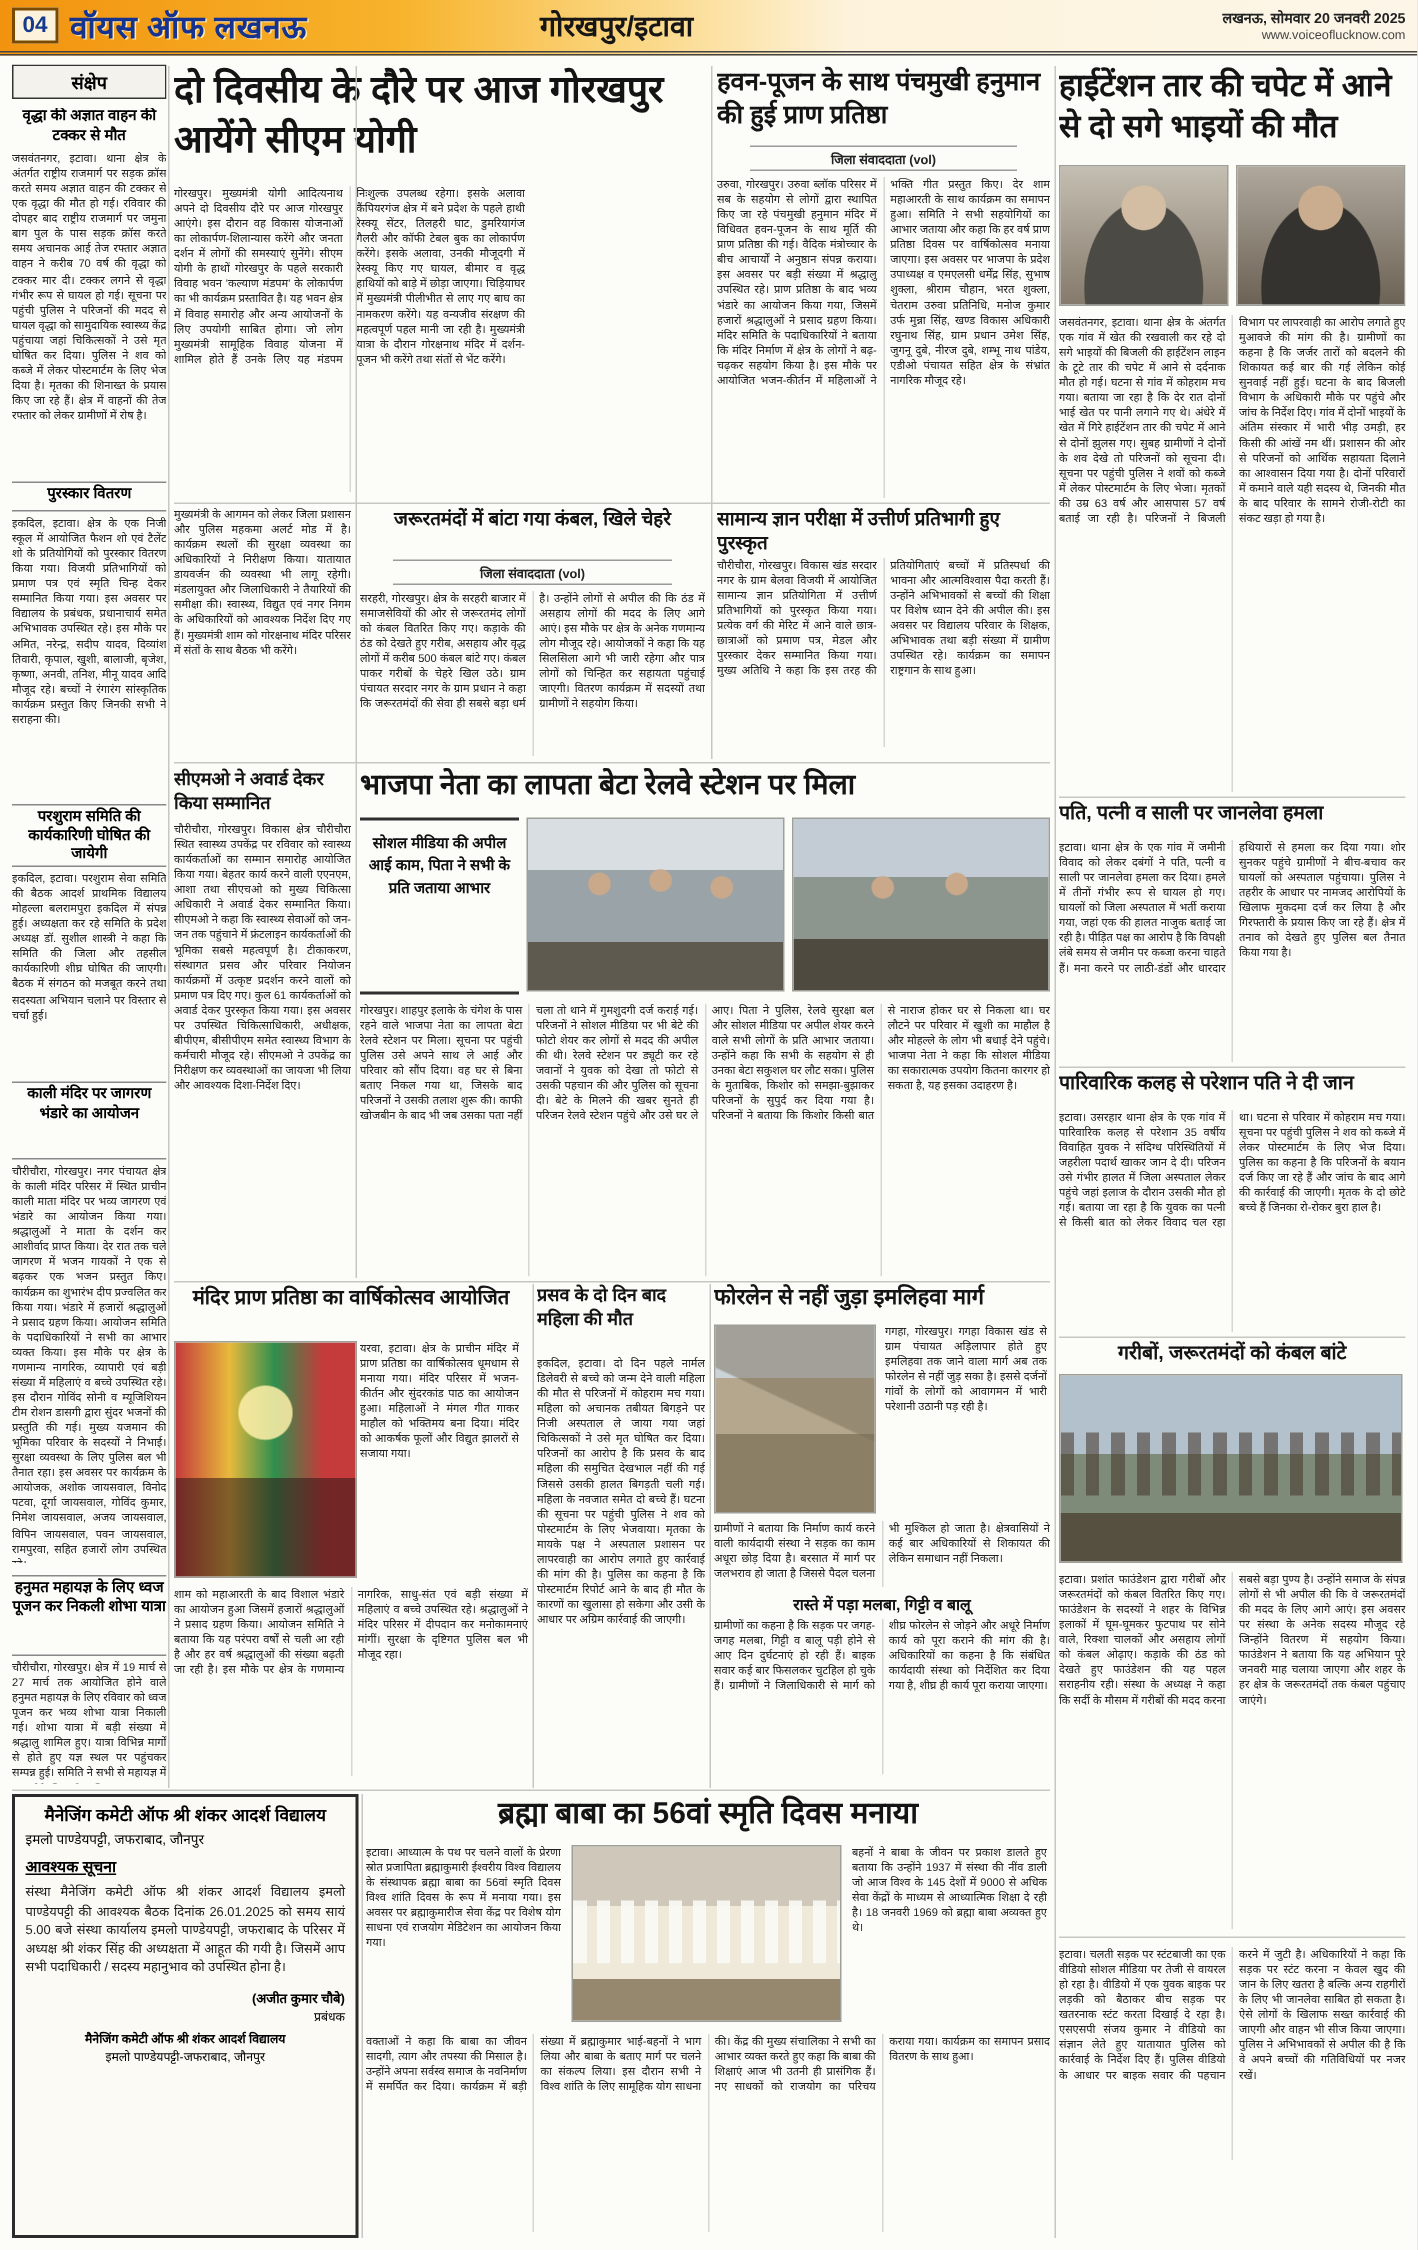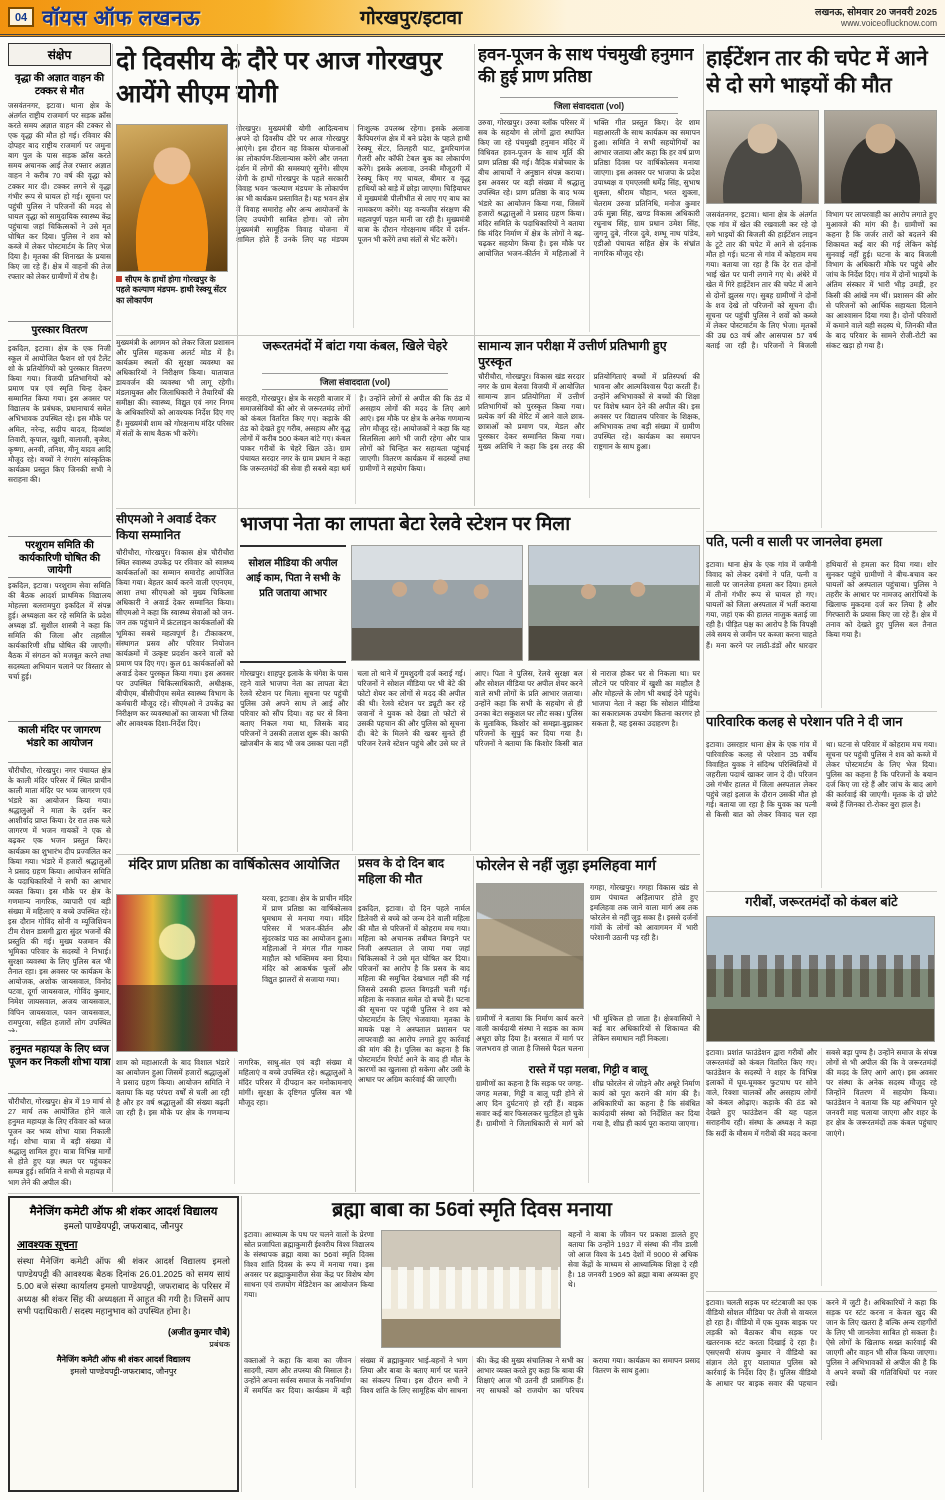--- a/index.html
+++ b/index.html
@@ -6,21 +6,21 @@
   html,body{background:#dcdcdc}
   body{font-family:"Liberation Sans","DejaVu Sans",sans-serif}
   .page{position:relative;width:945px;height:1500px;margin:0 auto;background:#fcfcf9;overflow:hidden}
   .abs{position:absolute}
 
   
   .masthead-bar{left:0;top:0;width:945px;height:37px;
     background:linear-gradient(90deg,#f2930f 0%,#f7b32b 28%,#fbd98a 46%,#fdf3dc 60%,#fdf6e8 100%);
     border-bottom:3px double #444;display:flex;align-items:center}
   .pageno{margin-left:8px;background:#fdf3dc;border:2px solid #7a4a00;color:#143a8c;
-    font-weight:bold;font-size:11px;padding:2px 5px;line-height:1.1}
+    font-weight:bold;font-size:15px;padding:2px 5px;line-height:1.1}
   .paper-title{margin-left:8px;color:#15338f;font-weight:bold;font-size:21px;
     text-shadow:1px 1px 0 #ffe9a8;letter-spacing:.5px}
   .section-title{position:absolute;left:360px;width:225px;text-align:left;
     font-weight:bold;font-size:19px;color:#161616}
   .date-block{position:absolute;right:8px;top:5px;text-align:right;color:#222}
   .date-line{font-size:9.5px;font-weight:bold}
   .website{font-size:8.5px;color:#444}
 
   
   .headline{font-weight:bold;color:#141414;line-height:1.3}
@@ -33,21 +33,21 @@
 
   
   .sankshep-box{border:1.5px solid #333;text-align:center;font-weight:bold;font-size:12px;
     padding:2px 0;background:#f4f2ec}
   .brief-title{font-weight:bold;font-size:10px;text-align:center;line-height:1.25;margin:6px 0 3px}
   .rule-title{border-top:1px solid #888;border-bottom:1px solid #888;padding:2px 0}
 
   
   .notice-box{border:2px solid #2b2b2b;background:#fbfaf4;padding:6px 7px}
   .notice-title{font-weight:bold;font-size:11.5px;text-align:center;line-height:1.25}
-  .notice-sub{font-size:9px;text-align:center;margin-top:1px}
+  .notice-sub{font-size:9px;margin-top:1px}
   .notice-label{font-weight:bold;font-size:10.5px;text-align:left;text-decoration:underline;margin:5px 0 4px}
   .notice-body{font-size:8.6px;line-height:1.45;text-align:justify;color:#1b1b1b}
   .sign{text-align:right;font-size:8.8px;font-weight:bold;margin-top:8px}
   .sign-small{text-align:right;font-size:8.2px}
   .sign-center{text-align:center;font-size:8.2px;font-weight:bold;margin-top:4px}
 
   
   .vrule{position:absolute;width:1px;background:#c7c7c2}
   .hrule{position:absolute;height:1px;background:#c7c7c2}
 
@@ -114,36 +114,30 @@
 
     <div class="brief-title" style="height:26px;overflow:hidden">वृद्धा की अज्ञात वाहन की टक्कर से मौत</div>
     <div class="body-text" style="height:212px">जसवंतनगर, इटावा। थाना क्षेत्र के अंतर्गत राष्ट्रीय राजमार्ग पर सड़क क्रॉस करते समय अज्ञात वाहन की टक्कर से एक वृद्धा की मौत हो गई। रविवार की दोपहर बाद राष्ट्रीय राजमार्ग पर जमुना बाग पुल के पास सड़क क्रॉस करते समय अचानक आई तेज रफ्तार अज्ञात वाहन ने करीब 70 वर्ष की वृद्धा को टक्कर मार दी। टक्कर लगने से वृद्धा गंभीर रूप से घायल हो गई। सूचना पर पहुंची पुलिस ने परिजनों की मदद से घायल वृद्धा को सामुदायिक स्वास्थ्य केंद्र पहुंचाया जहां चिकित्सकों ने उसे मृत घोषित कर दिया। पुलिस ने शव को कब्जे में लेकर पोस्टमार्टम के लिए भेज दिया है। मृतका की शिनाख्त के प्रयास किए जा रहे हैं। क्षेत्र में वाहनों की तेज रफ्तार को लेकर ग्रामीणों में रोष है।</div>
 
     <div class="brief-title rule-title" style="height:20px;overflow:hidden;margin-top:8px">पुरस्कार वितरण</div>
     <div class="body-text" style="height:184px">इकदिल, इटावा। क्षेत्र के एक निजी स्कूल में आयोजित फैशन शो एवं टैलेंट शो के प्रतियोगियों को पुरस्कार वितरण किया गया। विजयी प्रतिभागियों को प्रमाण पत्र एवं स्मृति चिन्ह देकर सम्मानित किया गया। इस अवसर पर विद्यालय के प्रबंधक, प्रधानाचार्य समेत अभिभावक उपस्थित रहे। इस मौके पर अमित, नरेन्द्र, सदीप यादव, दिव्यांश तिवारी, कृपाल, खुशी, बालाजी, बृजेश, कृष्णा, अनवी, तनिश, मीनू यादव आदि मौजूद रहे। बच्चों ने रंगारंग सांस्कृतिक कार्यक्रम प्रस्तुत किए जिनकी सभी ने सराहना की।</div>
 
     <div class="brief-title rule-title" style="height:42px;overflow:hidden;margin-top:8px">परशुराम समिति की कार्यकारिणी घोषित की जायेगी</div>
     <div class="body-text" style="height:132px">इकदिल, इटावा। परशुराम सेवा समिति की बैठक आदर्श प्राथमिक विद्यालय मोहल्ला बलरामपुरा इकदिल में संपन्न हुई। अध्यक्षता कर रहे समिति के प्रदेश अध्यक्ष डॉ. सुशील शास्त्री ने कहा कि समिति की जिला और तहसील कार्यकारिणी शीघ्र घोषित की जाएगी। बैठक में संगठन को मजबूत करने तथा सदस्यता अभियान चलाने पर विस्तार से चर्चा हुई।</div>
 
-    <div class="brief-title rule-title" style="height:42px;overflow:hidden;margin-top:8px">काली मंदिर पर जागरण भंडारे का आयोजन</div>
+    <div class="brief-title rule-title" style="height:52px;overflow:hidden;margin-top:8px">काली मंदिर पर जागरण भंडारे का आयोजन</div>
     <div class="body-text" style="height:266px">चौरीचौरा, गोरखपुर। नगर पंचायत क्षेत्र के काली मंदिर परिसर में स्थित प्राचीन काली माता मंदिर पर भव्य जागरण एवं भंडारे का आयोजन किया गया। श्रद्धालुओं ने माता के दर्शन कर आशीर्वाद प्राप्त किया। देर रात तक चले जागरण में भजन गायकों ने एक से बढ़कर एक भजन प्रस्तुत किए। कार्यक्रम का शुभारंभ दीप प्रज्वलित कर किया गया। भंडारे में हजारों श्रद्धालुओं ने प्रसाद ग्रहण किया। आयोजन समिति के पदाधिकारियों ने सभी का आभार व्यक्त किया। इस मौके पर क्षेत्र के गणमान्य नागरिक, व्यापारी एवं बड़ी संख्या में महिलाएं व बच्चे उपस्थित रहे। इस दौरान गोविंद सोनी व म्यूजिशियन टीम रोशन डासगी द्वारा सुंदर भजनों की प्रस्तुति की गई। मुख्य यजमान की भूमिका परिवार के सदस्यों ने निभाई। सुरक्षा व्यवस्था के लिए पुलिस बल भी तैनात रहा। इस अवसर पर कार्यक्रम के आयोजक, अशोक जायसवाल, विनोद पटवा, दूर्गा जायसवाल, गोविंद कुमार, निमेश जायसवाल, अजय जायसवाल, विपिन जायसवाल, पवन जायसवाल, रामपुरवा, सहित हजारों लोग उपस्थित रहे।</div>
 
     <div class="brief-title rule-title" style="height:54px;overflow:hidden;margin-top:8px">हनुमत महायज्ञ के लिए ध्वज पूजन कर निकली शोभा यात्रा</div>
     <div class="body-text" style="height:88px">चौरीचौरा, गोरखपुर। क्षेत्र में 19 मार्च से 27 मार्च तक आयोजित होने वाले हनुमत महायज्ञ के लिए रविवार को ध्वज पूजन कर भव्य शोभा यात्रा निकाली गई। शोभा यात्रा में बड़ी संख्या में श्रद्धालु शामिल हुए। यात्रा विभिन्न मार्गों से होते हुए यज्ञ स्थल पर पहुंचकर सम्पन्न हुई। समिति ने सभी से महायज्ञ में भाग लेने की अपील की।</div>
   </aside>
 
   <section class="abs" style="left:116px;top:44px;width:356px;height:290px;overflow:hidden">
     <h1 class="headline" style="font-size:25px;height:76px;overflow:hidden">दो दिवसीय के दौरे पर आज गोरखपुर आयेंगे सीएम योगी</h1>
     <div style="display:flex;gap:6px;margin-top:4px">
-      <div style="width:114px;flex-shrink:0">
-        <div class="photo ph-yogi" style="width:112px;height:148px"></div>
-        <div class="caption">
-          <span class="bullet"></span><span>सीएम के हाथों होगा गोरखपुर के पहले कल्याण मंडपम- हाथी रेस्क्यू सेंटर का लोकार्पण</span>
-        </div>
-      </div>
       <div class="body-text cols-2" style="width:234px;height:204px">गोरखपुर। मुख्यमंत्री योगी आदित्यनाथ अपने दो दिवसीय दौरे पर आज गोरखपुर आएंगे। इस दौरान वह विकास योजनाओं का लोकार्पण-शिलान्यास करेंगे और जनता दर्शन में लोगों की समस्याएं सुनेंगे। सीएम योगी के हाथों गोरखपुर के पहले सरकारी विवाह भवन 'कल्याण मंडपम' के लोकार्पण का भी कार्यक्रम प्रस्तावित है। यह भवन क्षेत्र में विवाह समारोह और अन्य आयोजनों के लिए उपयोगी साबित होगा। जो लोग मुख्यमंत्री सामूहिक विवाह योजना में शामिल होते हैं उनके लिए यह मंडपम निःशुल्क उपलब्ध रहेगा। इसके अलावा कैंपियरगंज क्षेत्र में बने प्रदेश के पहले हाथी रेस्क्यू सेंटर, तिलहरी घाट, डुमरियागंज गैलरी और कॉफी टेबल बुक का लोकार्पण करेंगे। इसके अलावा, उनकी मौजूदगी में रेस्क्यू किए गए घायल, बीमार व वृद्ध हाथियों को बाड़े में छोड़ा जाएगा। चिड़ियाघर में मुख्यमंत्री पीलीभीत से लाए गए बाघ का नामकरण करेंगे। यह वन्यजीव संरक्षण की महत्वपूर्ण पहल मानी जा रही है। मुख्यमंत्री यात्रा के दौरान गोरक्षनाथ मंदिर में दर्शन-पूजन भी करेंगे तथा संतों से भेंट करेंगे।</div>
     </div>
   </section>
 
   <section class="abs" style="left:116px;top:338px;width:118px;height:166px;overflow:hidden">
     <div class="body-text" style="height:166px">मुख्यमंत्री के आगमन को लेकर जिला प्रशासन और पुलिस महकमा अलर्ट मोड में है। कार्यक्रम स्थलों की सुरक्षा व्यवस्था का अधिकारियों ने निरीक्षण किया। यातायात डायवर्जन की व्यवस्था भी लागू रहेगी। मंडलायुक्त और जिलाधिकारी ने तैयारियों की समीक्षा की। स्वास्थ्य, विद्युत एवं नगर निगम के अधिकारियों को आवश्यक निर्देश दिए गए हैं। मुख्यमंत्री शाम को गोरक्षनाथ मंदिर परिसर में संतों के साथ बैठक भी करेंगे।</div>
   </section>
 
   <section class="abs" style="left:240px;top:338px;width:230px;height:166px;overflow:hidden">
     <h2 class="headline" style="font-size:12.5px;text-align:center;height:32px;overflow:hidden">जरूरतमंदों में बांटा गया कंबल, खिले चेहरे</h2>
@@ -172,21 +166,21 @@
     <div style="display:flex;gap:5px;margin-top:5px;height:118px">
       <div class="infobox" style="width:106px;height:118px;overflow:hidden">सोशल मीडिया की अपील आई काम, पिता ने सभी के प्रति जताया आभार</div>
       <div class="photo ph-station" style="width:172px;height:116px"></div>
       <div class="photo ph-station2" style="width:172px;height:116px"></div>
     </div>
     <div class="body-text cols-4" style="height:182px;margin-top:6px">गोरखपुर। शाहपुर इलाके के चंगेश के पास रहने वाले भाजपा नेता का लापता बेटा रेलवे स्टेशन पर मिला। सूचना पर पहुंची पुलिस उसे अपने साथ ले आई और परिवार को सौंप दिया। वह घर से बिना बताए निकल गया था, जिसके बाद परिजनों ने उसकी तलाश शुरू की। काफी खोजबीन के बाद भी जब उसका पता नहीं चला तो थाने में गुमशुदगी दर्ज कराई गई। परिजनों ने सोशल मीडिया पर भी बेटे की फोटो शेयर कर लोगों से मदद की अपील की थी। रेलवे स्टेशन पर ड्यूटी कर रहे जवानों ने युवक को देखा तो फोटो से उसकी पहचान की और पुलिस को सूचना दी। बेटे के मिलने की खबर सुनते ही परिजन रेलवे स्टेशन पहुंचे और उसे घर ले आए। पिता ने पुलिस, रेलवे सुरक्षा बल और सोशल मीडिया पर अपील शेयर करने वाले सभी लोगों के प्रति आभार जताया। उन्होंने कहा कि सभी के सहयोग से ही उनका बेटा सकुशल घर लौट सका। पुलिस के मुताबिक, किशोर को समझा-बुझाकर परिजनों के सुपुर्द कर दिया गया है। परिजनों ने बताया कि किशोर किसी बात से नाराज होकर घर से निकला था। घर लौटने पर परिवार में खुशी का माहौल है और मोहल्ले के लोग भी बधाई देने पहुंचे। भाजपा नेता ने कहा कि सोशल मीडिया का सकारात्मक उपयोग कितना कारगर हो सकता है, यह इसका उदाहरण है।</div>
   </section>
 
   <section class="abs" style="left:116px;top:856px;width:236px;height:336px;overflow:hidden">
     <h2 class="headline" style="font-size:13.5px;text-align:center;height:38px;overflow:hidden">मंदिर प्राण प्रतिष्ठा का वार्षिकोत्सव आयोजित</h2>
-    <div style="display:flex;gap:24px">
+    <div style="display:flex;gap:2px">
       <div class="photo ph-temple" style="width:122px;height:158px"></div>
       <div class="body-text" style="width:106px;height:158px">यरवा, इटावा। क्षेत्र के प्राचीन मंदिर में प्राण प्रतिष्ठा का वार्षिकोत्सव धूमधाम से मनाया गया। मंदिर परिसर में भजन-कीर्तन और सुंदरकांड पाठ का आयोजन हुआ। महिलाओं ने मंगल गीत गाकर माहौल को भक्तिमय बना दिया। मंदिर को आकर्षक फूलों और विद्युत झालरों से सजाया गया।</div>
     </div>
     <div class="body-text cols-2" style="height:126px;margin-top:6px">शाम को महाआरती के बाद विशाल भंडारे का आयोजन हुआ जिसमें हजारों श्रद्धालुओं ने प्रसाद ग्रहण किया। आयोजन समिति ने बताया कि यह परंपरा वर्षों से चली आ रही है और हर वर्ष श्रद्धालुओं की संख्या बढ़ती जा रही है। इस मौके पर क्षेत्र के गणमान्य नागरिक, साधु-संत एवं बड़ी संख्या में महिलाएं व बच्चे उपस्थित रहे। श्रद्धालुओं ने मंदिर परिसर में दीपदान कर मनोकामनाएं मांगीं। सुरक्षा के दृष्टिगत पुलिस बल भी मौजूद रहा।</div>
   </section>
 
   <section class="abs" style="left:358px;top:856px;width:112px;height:336px;overflow:hidden">
     <h2 class="headline" style="font-size:12px;text-align:left;height:48px;overflow:hidden">प्रसव के दो दिन बाद महिला की मौत</h2>
     <div class="body-text" style="height:282px">इकदिल, इटावा। दो दिन पहले नार्मल डिलेवरी से बच्चे को जन्म देने वाली महिला की मौत से परिजनों में कोहराम मच गया। महिला को अचानक तबीयत बिगड़ने पर निजी अस्पताल ले जाया गया जहां चिकित्सकों ने उसे मृत घोषित कर दिया। परिजनों का आरोप है कि प्रसव के बाद महिला की समुचित देखभाल नहीं की गई जिससे उसकी हालत बिगड़ती चली गई। महिला के नवजात समेत दो बच्चे हैं। घटना की सूचना पर पहुंची पुलिस ने शव को पोस्टमार्टम के लिए भेजवाया। मृतका के मायके पक्ष ने अस्पताल प्रशासन पर लापरवाही का आरोप लगाते हुए कार्रवाई की मांग की है। पुलिस का कहना है कि पोस्टमार्टम रिपोर्ट आने के बाद ही मौत के कारणों का खुलासा हो सकेगा और उसी के आधार पर अग्रिम कार्रवाई की जाएगी।</div>
   </section>

